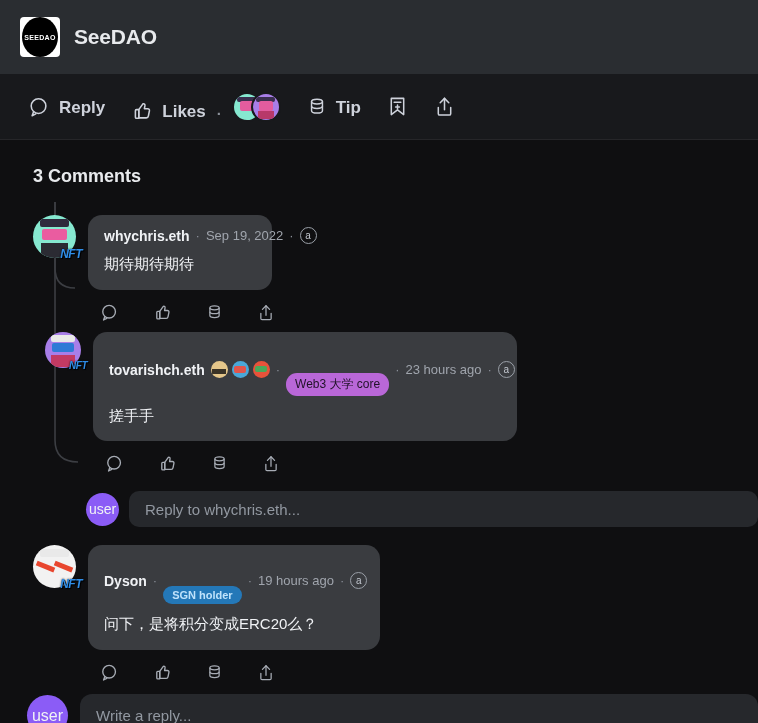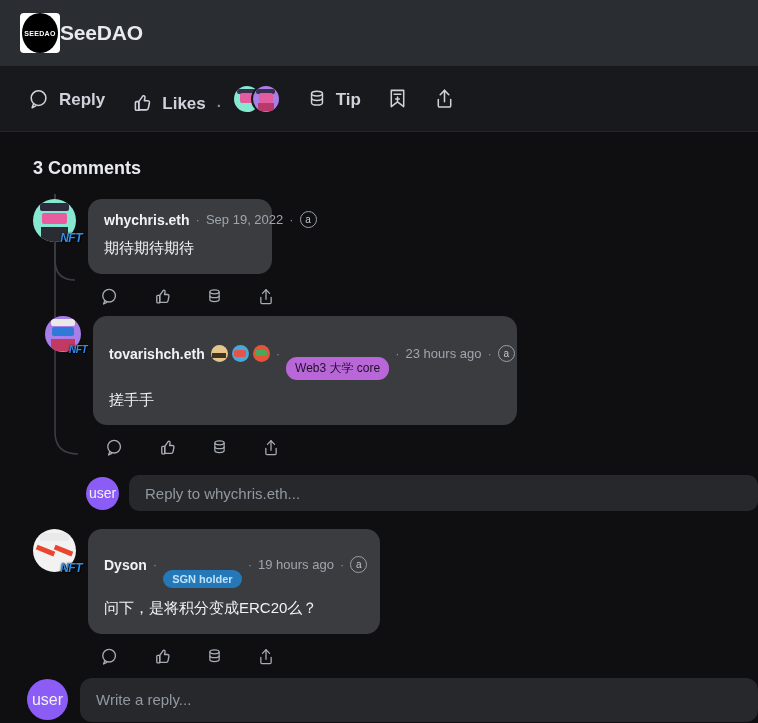--- a/index.html
+++ b/index.html
@@ -7,25 +7,26 @@
   html, body {
     width: 758px;
     height: 723px;
     background: #0f0f11;
     font-family: "Liberation Sans", sans-serif;
     overflow: hidden;
   }
 
   
   .app-header {
-    height: 66px;
+    height: 74px;
     background: #2a2d31;
     display: flex;
     align-items: center;
     padding: 0 0 0 20px;
+    gap: 14px;
   }
   .dao-logo {
     width: 40px; height: 40px;
     background: #ffffff;
     border-radius: 4px;
     display: flex; align-items: center; justify-content: center;
     flex: 0 0 auto;
   }
   .dao-logo-circle {
     width: 36px; height: 40px;
@@ -103,21 +104,21 @@
   
   .comments-wrap {
     padding: 26px 0 0 0;
     position: relative;
   }
   .comments-title {
     color: #e8eaed;
     font-size: 18px;
     font-weight: bold;
     padding-left: 33px;
-    margin-bottom: 20px;
+    margin-bottom: 28px;
   }
 
   .comment-row {
     display: flex;
     align-items: flex-start;
     gap: 12px;
     position: relative;
   }
   .comment-row.nested { padding-left: 45px; }
 

